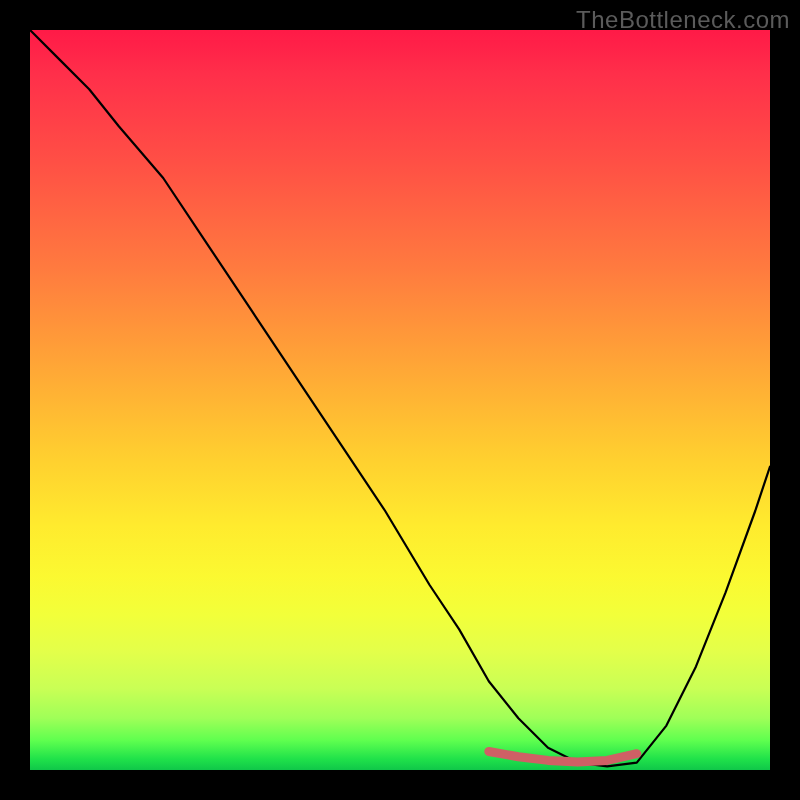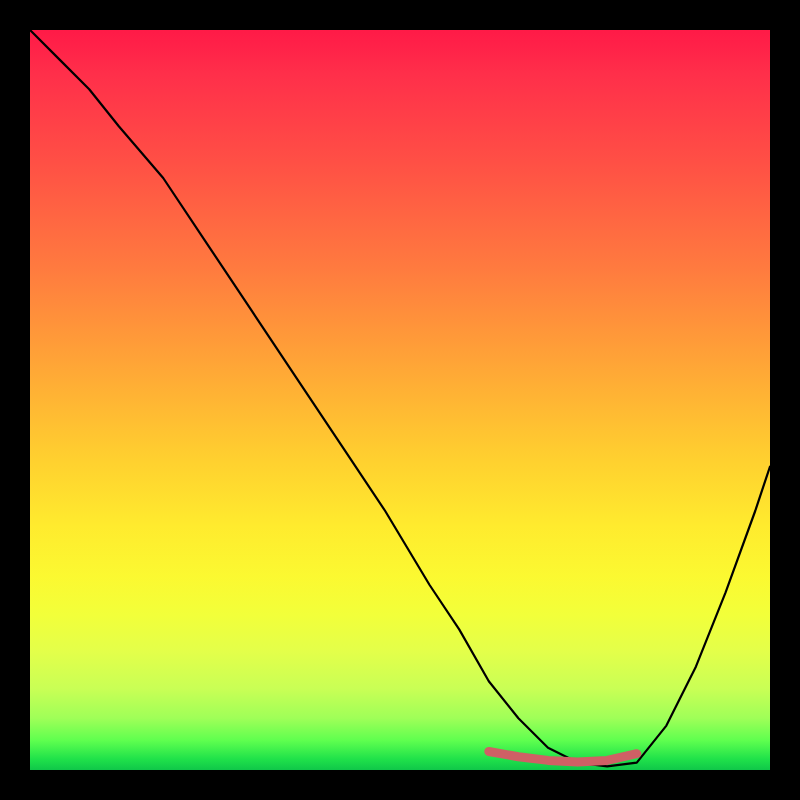--- a/index.html
+++ b/index.html
@@ -80,20 +80,21 @@
     stroke: #cf6065;
     stroke-width: 9;
     stroke-linecap: round;
     stroke-linejoin: round;
   }
 </style>
 </head>
 <body>
 
 <div class="frame">
+  <div class="watermark">TheBottleneck.com</div>
 
   <div class="plot-area">
     <div class="gradient"></div>
 
     <svg viewBox="0 0 740 740" preserveAspectRatio="none">
       <path class="curve" d="M0.0 0.0 L29.6 29.6 L59.2 59.2 L88.8 96.2 L133.2 148.0 L177.6 214.6 L222.0 281.2 L266.4 347.8 L310.8 414.4 L355.2 481.0 L399.6 555.0 L429.2 599.4 L458.8 651.2 L488.4 688.2 L518.0 717.8 L547.6 732.6 L577.2 736.3 L606.8 732.6 L636.4 695.6 L666.0 636.4 L695.6 562.4 L725.2 481.0 L740.0 436.6" id="curve-main"></path>
       <path class="highlight" d="M458.8 721.5 L488.4 726.7 L518.0 730.4 L547.6 731.9 L577.2 730.4 L606.8 723.7" id="curve-highlight"></path>
     </svg>
   </div>
 </div>

